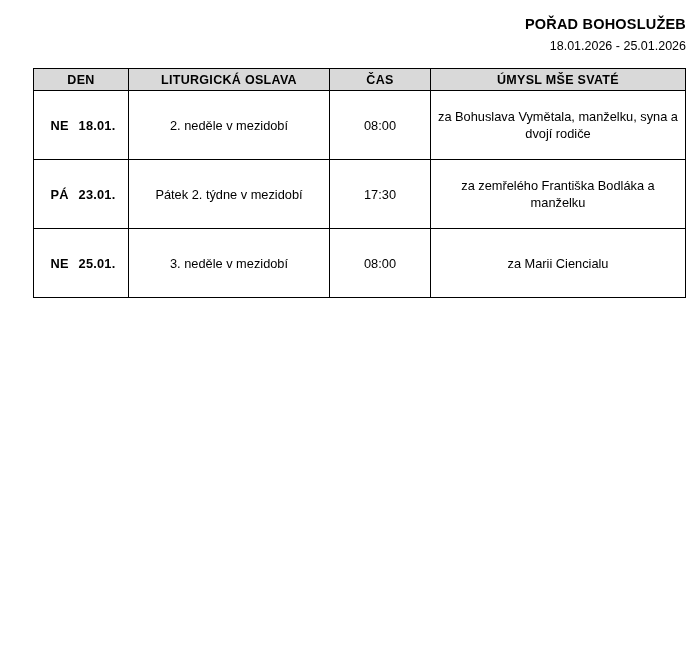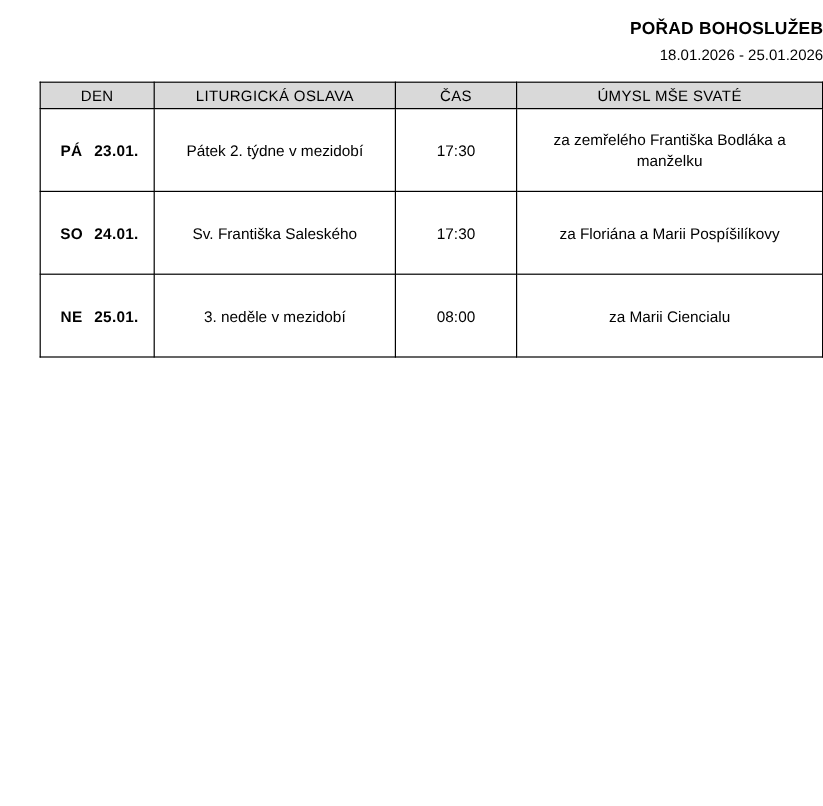--- a/index.html
+++ b/index.html
@@ -53,21 +53,21 @@
     table-layout: fixed;
     border: 1px solid #000;
   }
   table.schedule th, table.schedule td {
     border: 1px solid #000;
     vertical-align: middle;
   }
   table.schedule thead th {
     background: #d9d9d9;
     font-size: 12.5px;
-    font-weight: normal;
+    font-weight: bold;
     text-align: center;
     height: 19px;
     padding: 1px 2px;
     letter-spacing: 0.3px;
   }
   .col-day { width: 90px; }
   .col-cel { width: 196px; }
   .col-time { width: 96px; }
   .col-int { width: 250px; }
 
@@ -112,42 +112,42 @@
       <thead>
         <tr>
           <th class="col-day">DEN</th>
           <th class="col-cel">LITURGICKÁ OSLAVA</th>
           <th class="col-time">ČAS</th>
           <th class="col-int">ÚMYSL MŠE SVATÉ</th>
         </tr>
       </thead>
       <tbody>
 
+        <tr>
+          <td class="day-cell">
+            <span class="dow">NE</span><span class="date">18.01.</span>
+          </td>
+          <td class="cel-cell">2. neděle v mezidobí</td>
+          <td class="time-cell">08:00</td>
+          <td class="int-cell">za Bohuslava Vymětala, manželku, syna a dvojí rodiče</td>
+        </tr>
 
 
 
 
 
         <tr>
           <td class="day-cell">
             <span class="dow">PÁ</span><span class="date">23.01.</span>
           </td>
           <td class="cel-cell">Pátek 2. týdne v mezidobí</td>
           <td class="time-cell">17:30</td>
           <td class="int-cell">za zemřelého Františka Bodláka a manželku</td>
         </tr>
 
-        <tr>
-          <td class="day-cell">
-            <span class="dow">SO</span><span class="date">24.01.</span>
-          </td>
-          <td class="cel-cell">Sv. Františka Saleského</td>
-          <td class="time-cell">17:30</td>
-          <td class="int-cell">za Floriána a Marii Pospíšilíkovy</td>
-        </tr>
 
         <tr>
           <td class="day-cell">
             <span class="dow">NE</span><span class="date">25.01.</span>
           </td>
           <td class="cel-cell">3. neděle v mezidobí</td>
           <td class="time-cell">08:00</td>
           <td class="int-cell">za Marii Ciencialu</td>
         </tr>
 

